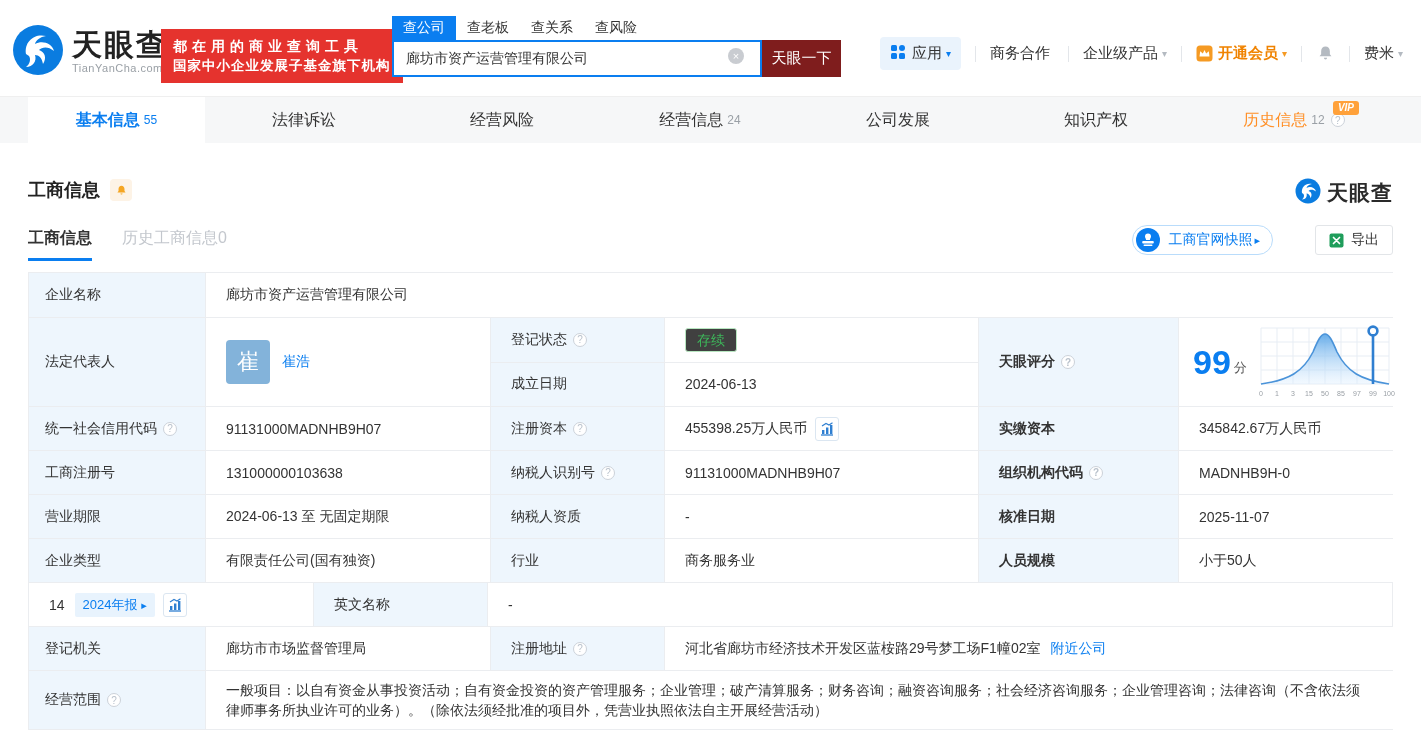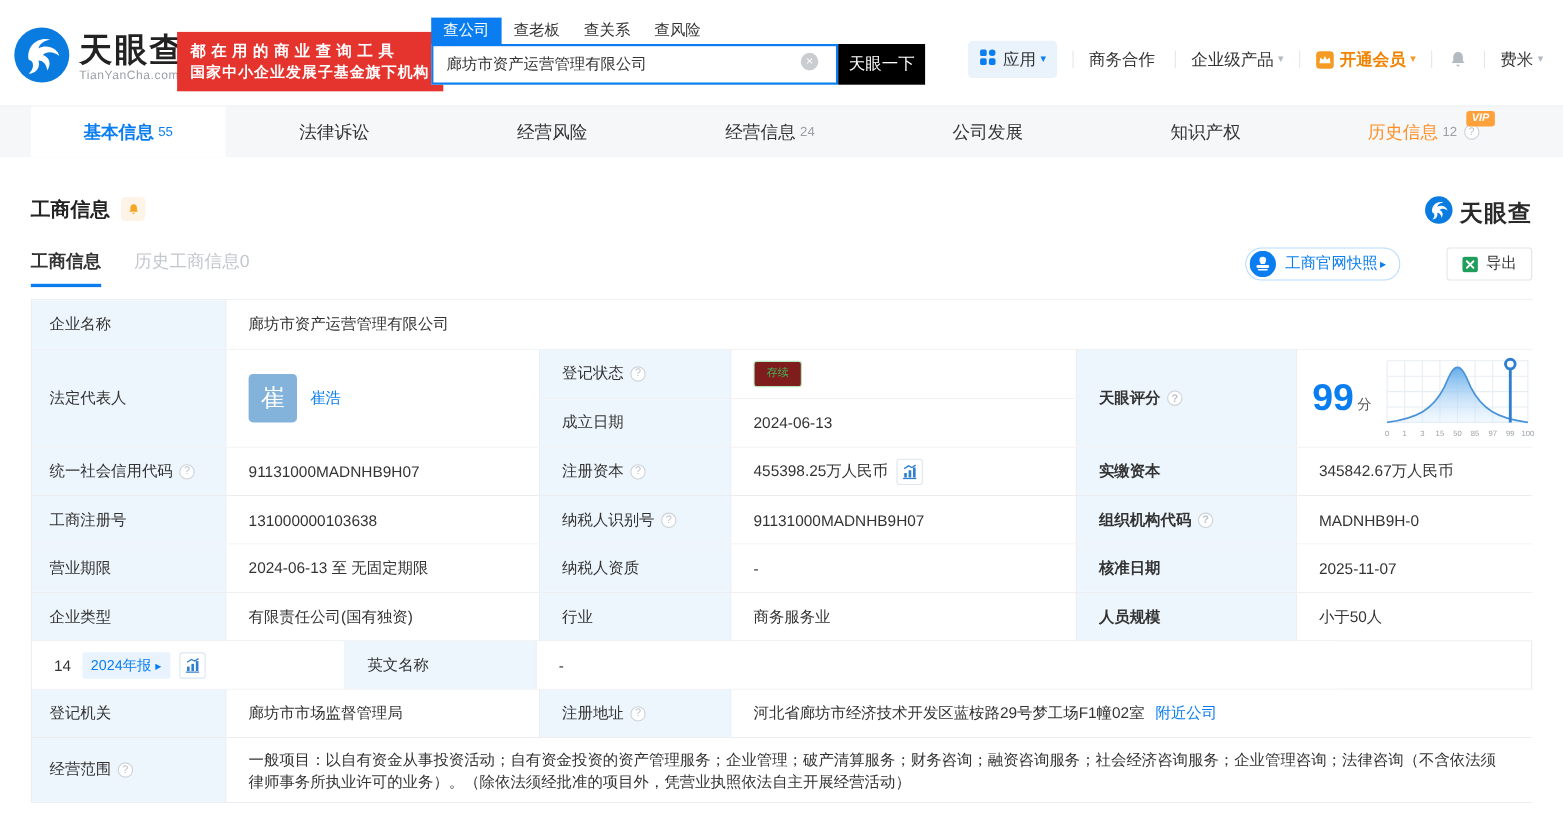--- a/index.html
+++ b/index.html
@@ -16,21 +16,21 @@
   .banner { position:absolute; left:161px; top:29px; background:#e5332e; color:#fff; padding:7px 12px; line-height:20px; }
   .banner-l1 { font-size:14px; font-weight:bold; letter-spacing:5px; }
   .banner-l2 { font-size:13.5px; font-weight:bold; letter-spacing:1px; }
   .search-wrap { position:absolute; left:392px; top:16px; }
   .search-tabs { display:flex; align-items:flex-end; height:24px; }
   .search-tab { font-size:14px; color:#333; padding:3px 11px; cursor:pointer; }
   .search-tab.active { background:#0a7ef0; color:#fff; }
   .search-row { display:flex; margin-top:0; }
   .search-input { width:370px; height:37px; border:2px solid #0a7ef0; outline:none; font-size:14px; color:#333; padding:0 34px 0 12px; font-family:inherit; }
   .clear-icon { position:absolute; left:728px; top:48px; width:16px; height:16px; border-radius:50%; background:#c9ccd1; color:#fff; font-size:11px; line-height:16px; text-align:center; cursor:pointer; }
-  .search-btn { width:79px; height:37px; background:#000000; color:#fff; border:none; font-size:15px; cursor:pointer; font-family:inherit; }
+  .search-btn { width:79px; height:37px; background:#7f1d1d; color:#fff; border:none; font-size:15px; cursor:pointer; font-family:inherit; }
   .top-menu { position:absolute; right:18px; top:37px; display:flex; align-items:center; font-size:15px; color:#333; }
   .menu-sep { width:1px; height:16px; background:#e3e6ea; margin:0 14px; }
   .apps-block { display:flex; align-items:center; background:#eaf3fc; border-radius:4px; padding:7px 10px; cursor:pointer; }
   .apps-block .t { margin:0 4px 0 6px; }
   .caret { font-size:10px; line-height:1; }
   .caret.blue { color:#0a7ef0; } .caret.gray { color:#b4bac1; } .caret.orange { color:#f59a23; }
   .menu-item { display:flex; align-items:center; cursor:pointer; }
   .menu-item .t { margin-right:4px; }
   .vip-item { color:#f08300; font-weight:bold; }
   .bell-btn { cursor:pointer; display:flex; align-items:center; }
@@ -71,21 +71,21 @@
   .cell.last { border-right:none; }
   .lbl { background:#eef6fd; color:#333; }
   .w1{width:177px;flex:none;padding-left:16px;} .w2{width:285px;flex:none;} .w3{width:174px;flex:none;}
   .w4{width:314px;flex:none;} .w5{width:200px;flex:none;font-weight:bold;} .w6{width:235px;flex:none;}
   .span5 { width:1188px; flex:none; }
   .span3 { width:729px; flex:none; }
   .h44 { height:44px; } .h88 { height:88px; }
   .midblock { width:488px; flex:none; display:flex; flex-direction:column; }
   .midrow { display:flex; flex:1; }
   .midrow.first { border-bottom:1px solid #ebedf0; }
-  .status-badge { color:#3db75a; background:#7f1d1d; border:1px solid #b7e6c0; border-radius:3px; padding:2px 11px; font-size:10px; line-height:18px; }
+  .status-badge { color:#3db75a; background:#404040; border:1px solid #b7e6c0; border-radius:3px; padding:2px 11px; font-size:14px; line-height:18px; }
   .avatar { width:44px; height:44px; border-radius:4px; background:#83b3da; color:#fff; font-size:22px; display:flex; align-items:center; justify-content:center; cursor:pointer; flex:none; }
   .rep-name { color:#0a7ef0; margin-left:12px; cursor:pointer; }
   .link { color:#0a7ef0; cursor:pointer; }
   .score-cell { padding-left:14px; padding-right:4px; }
   .score-num { font-size:34px; font-weight:bold; color:#0a7ef0; line-height:1; }
   .score-unit { font-size:13px; color:#555; margin:12px 0 0 3px; }
   .report-badge { background:#e8f3fd; color:#0a7ef0; border-radius:2px; padding:3px 8px; font-size:13px; margin-left:10px; cursor:pointer; }
   .trend-box { width:24px; height:24px; border:1px solid #dbe6f1; border-radius:3px; display:flex; align-items:center; justify-content:center; margin-left:8px; cursor:pointer; background:#fff; }
   .scope-cell { align-items:flex-start; padding:9px 24px 9px 20px; line-height:20px; height:58px; }
   .scope-lbl { align-items:center; height:58px; }

